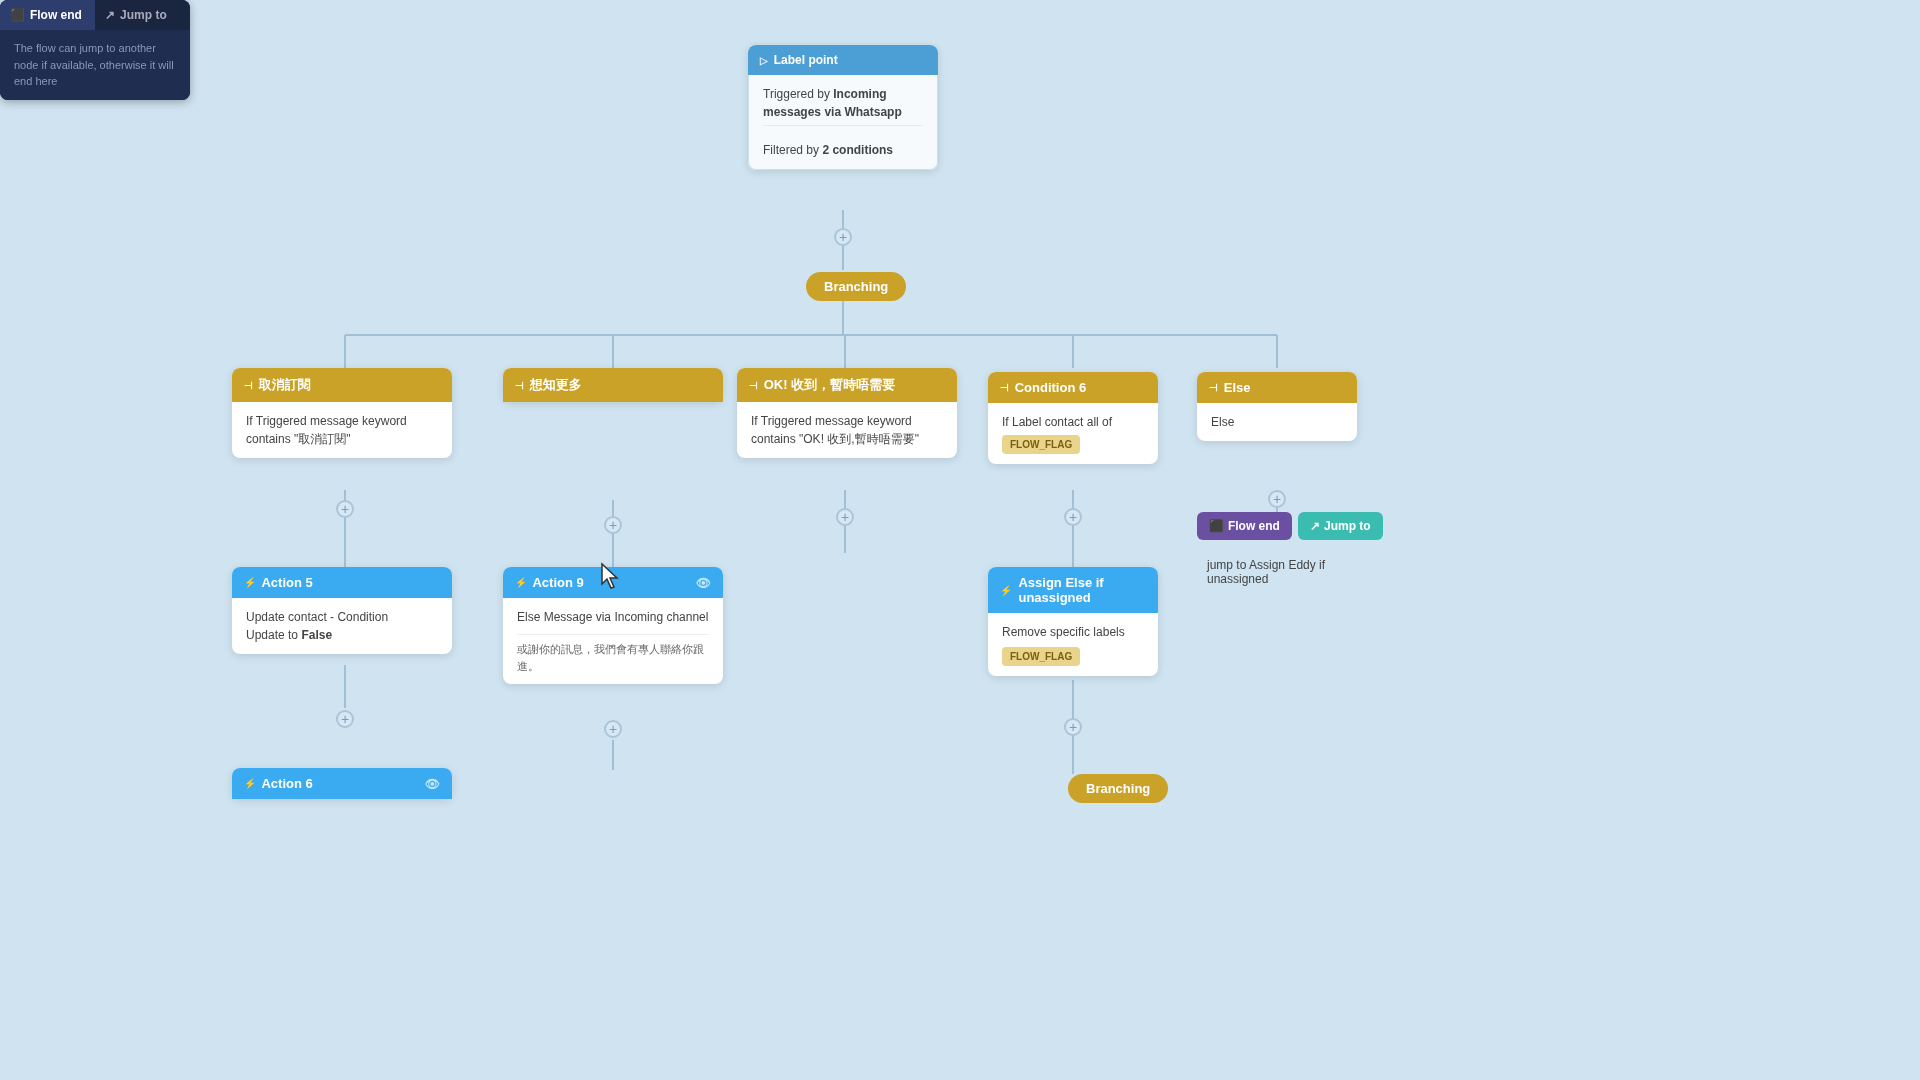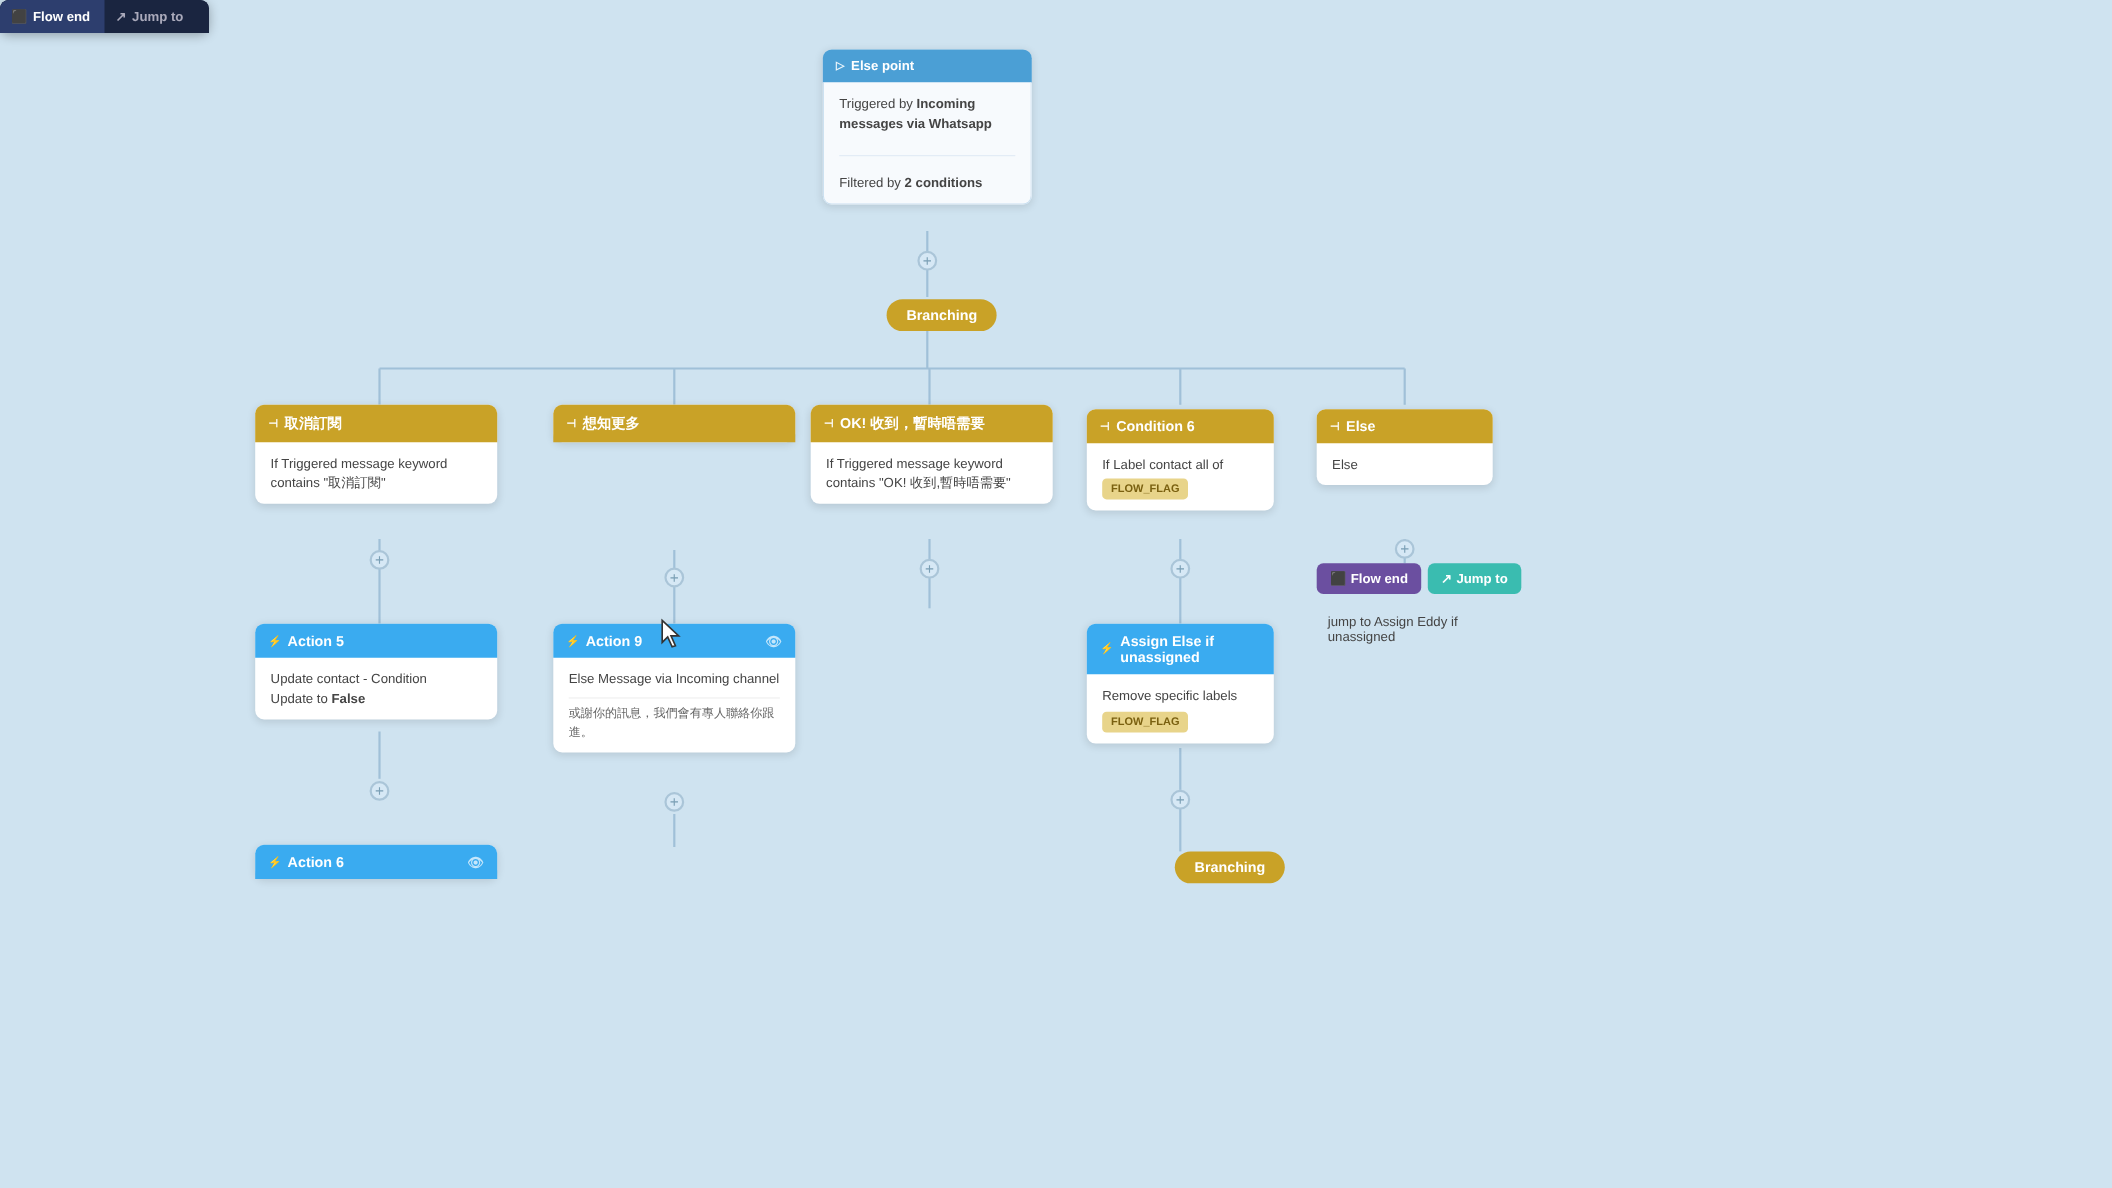--- a/index.html
+++ b/index.html
@@ -71,21 +71,21 @@
     }
 
     .start-card .card-body {
       background: #f7fafd;
       border-radius: 0 0 8px 8px;
       border: 1px solid #c8dff0;
       border-top: none;
     }
 
     .start-card .card-body .trigger-line {
-      margin-bottom: 20px;
+      margin-bottom: 4px;
     }
 
     .start-card .card-body .filter-line {
       border-top: 1px solid #e0eaf5;
       padding-top: 15px;
     }
 
     .bold { font-weight: 700; }
 
     
@@ -322,21 +322,21 @@
 
     <line x1="613" y1="740" x2="613" y2="770" stroke="#a0c0d8" stroke-width="2"></line>
 
     <line x1="1073" y1="680" x2="1073" y2="718" stroke="#a0c0d8" stroke-width="2"></line>
     <line x1="1073" y1="718" x2="1073" y2="774" stroke="#a0c0d8" stroke-width="2"></line>
   </svg>
 
   <div class="card start-card">
     <div class="card-header">
       <span class="header-icon">▷</span>
-      <span>Else point</span>
+      <span>Label point</span>
     </div>
     <div class="card-body">
       <div class="trigger-line">
         <span>Triggered by</span>
         <span class="bold">Incoming messages via Whatsapp</span>
       </div>
       <div class="filter-line">
         <span>Filtered by</span>
         <span class="bold">2 conditions</span>
       </div>
@@ -434,20 +434,23 @@
     <div class="flow-end-header">
       <div class="flow-end-btn active">
         <span>⬛</span>
         <span>Flow end</span>
       </div>
       <div class="jump-to-btn">
         <span>↗</span>
         <span>Jump to</span>
       </div>
     </div>
+    <div class="card-body" style="background:#1e2d50; border-radius:0 0 8px 8px; color:#8899bb; font-size:11px;">
+      <span>The flow can jump to another node if available, otherwise it will end here</span>
+    </div>
   </div>
 
   <div class="card assign-card">
     <div class="card-header">
       <span style="font-size:10px;">⚡</span>
       <span>Assign Else if unassigned</span>
     </div>
     <div class="card-body">
       <div>Remove specific labels</div>
       <div class="tag-badge" style="margin-top:6px;">FLOW_FLAG</div>

